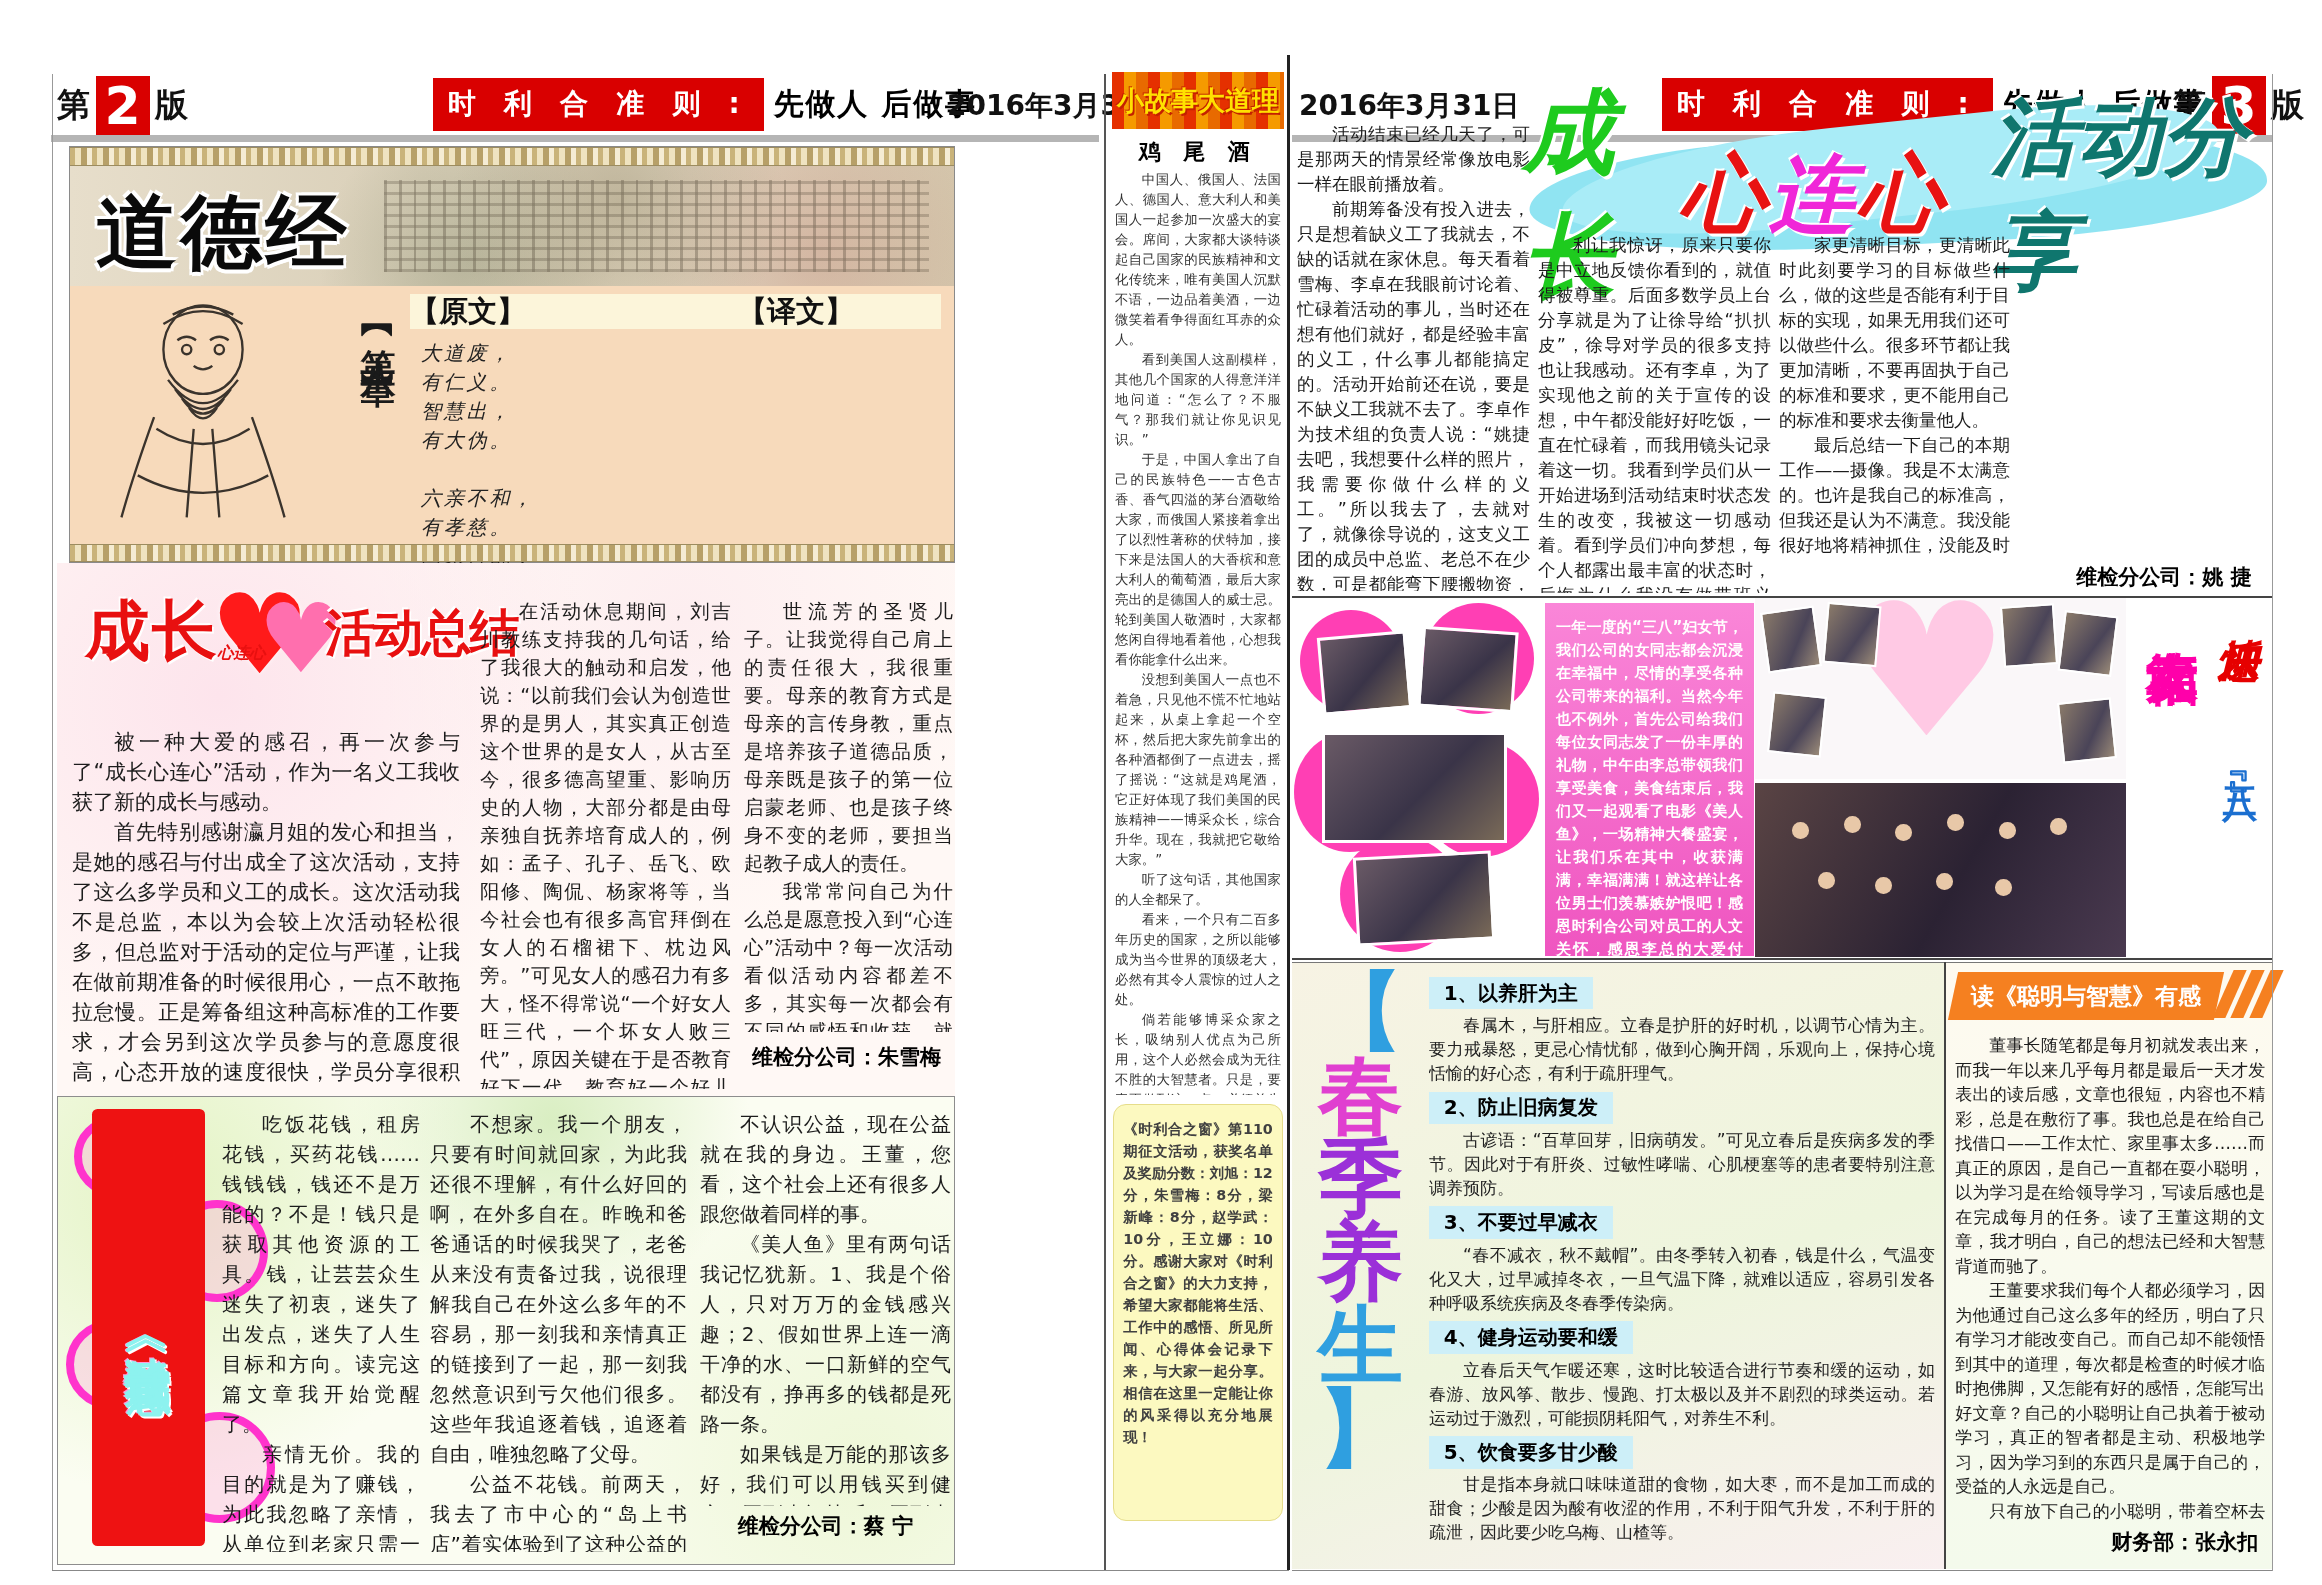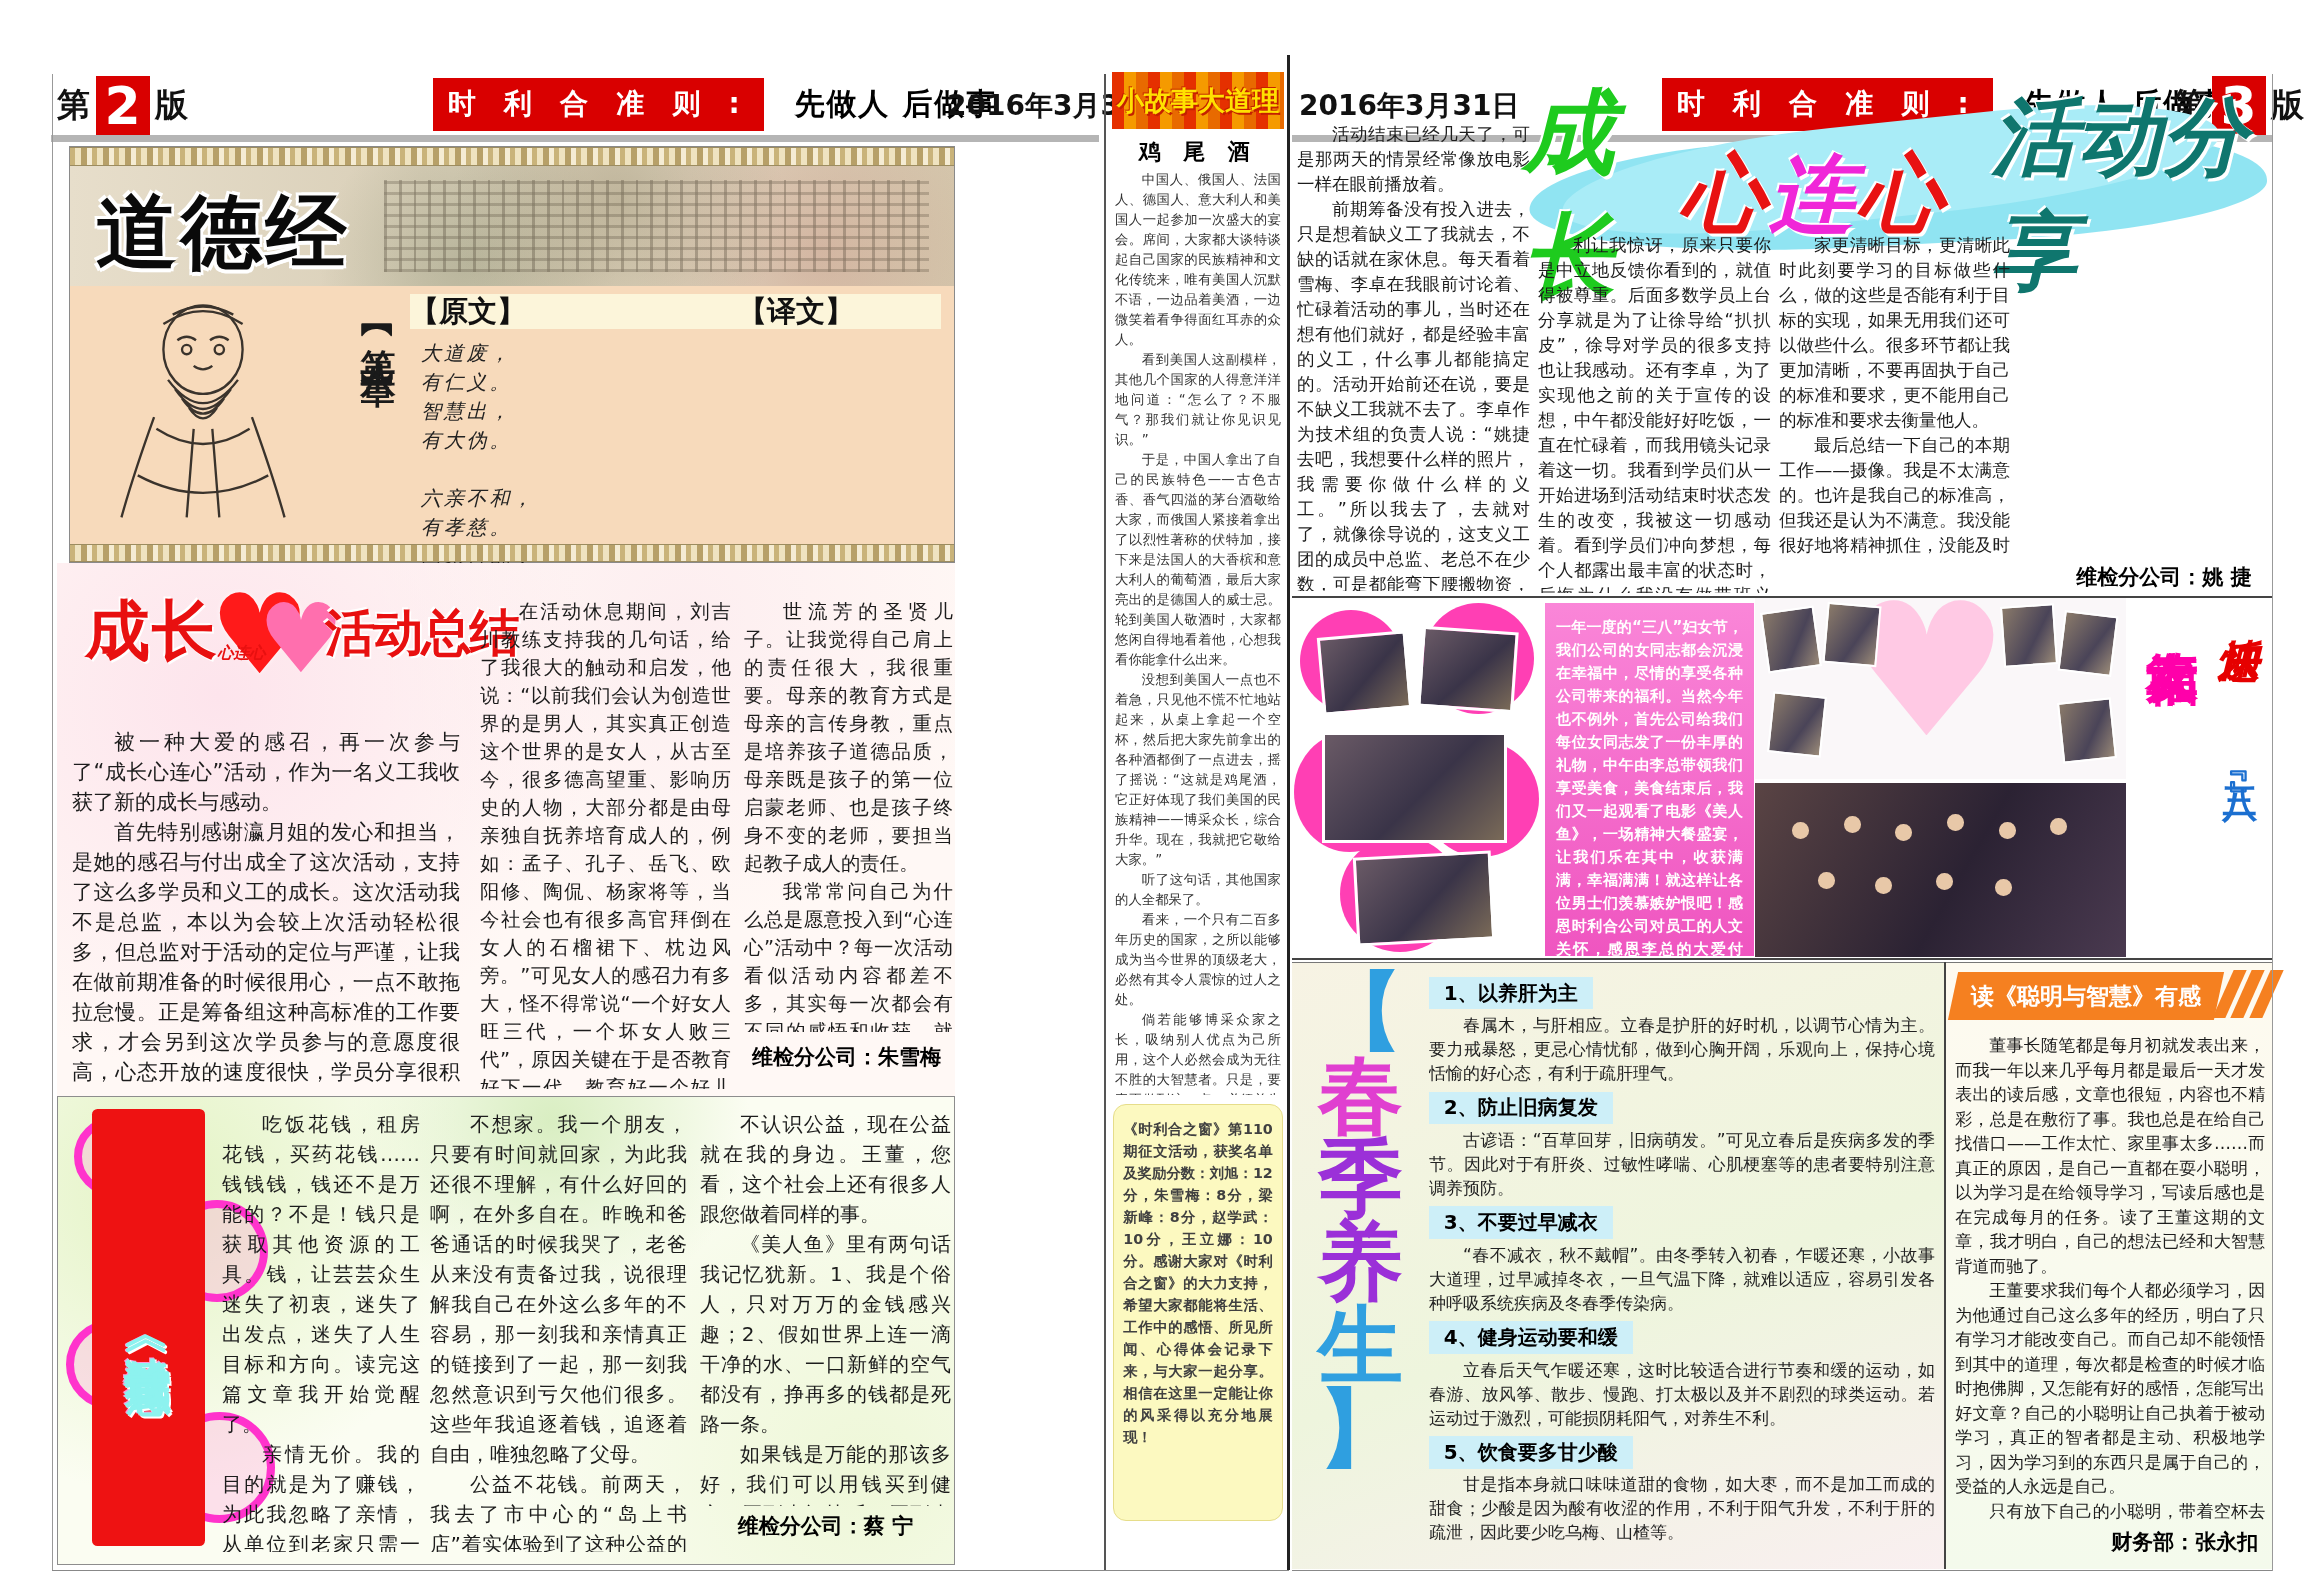--- a/index.html
+++ b/index.html
@@ -3,21 +3,21 @@
 <meta charset="utf-8">
 <style>
   * { margin:0; padding:0; box-sizing:border-box; }
   html,body { width:2322px; height:1586px; background:#fff; font-family:"DejaVu Sans","Liberation Sans",sans-serif; color:#111; }
   .abs { position:absolute; }
   p { margin:0; }
 
   
   .pagenum { font-size:33px; font-weight:bold; display:flex; align-items:center; gap:5.5px; }
   .numbox { background:#d90000; color:#fff; font-size:52px; font-weight:bold; width:54px; height:59px; display:flex; align-items:center; justify-content:center; }
-  .principle { display:flex; align-items:center; gap:31px;padding-left:36px; }
+  .principle { display:flex; align-items:center; gap:10px;padding-left:36px; }
   .principle .box { background:#d90000; color:#fff; font-weight:bold; font-size:28px; padding:7.4px 14.8px; letter-spacing:9.2px; }
   .principle .after { font-size:30px; font-weight:bold; color:#000; letter-spacing:1.8px; }
   .hdate { font-size:28px; font-weight:bold; }
   .grayrule { background:#b5b5b5; height:6.5px; }
   .vline { background:#555; width:1.8px; }
   .hline { background:#555; height:1.8px; }
 
   
   .ddj { left:69px; top:146px; width:886px; height:417px; border:1.8px solid #8a8a8a; background:#f7dabb; }
   .goldband { position:absolute; left:0; right:0; height:18.5px;
@@ -342,21 +342,21 @@
     <div class="c-pur">养</div>
     <div class="c-cyan">生</div>
     <div class="c-blue">】</div>
   </div>
   <div class="sp-content">
     <div class="sp-head">1、以养肝为主</div>
     <div class="sp-body">春属木，与肝相应。立春是护肝的好时机，以调节心情为主。要力戒暴怒，更忌心情忧郁，做到心胸开阔，乐观向上，保持心境恬愉的好心态，有利于疏肝理气。</div>
     <div class="sp-head">2、防止旧病复发</div>
     <div class="sp-body">古谚语：“百草回芽，旧病萌发。”可见立春后是疾病多发的季节。因此对于有肝炎、过敏性哮喘、心肌梗塞等的患者要特别注意调养预防。</div>
     <div class="sp-head">3、不要过早减衣</div>
-    <div class="sp-body">“春不减衣，秋不戴帽”。由冬季转入初春，乍暖还寒，小故事大道理，过早减掉冬衣，一旦气温下降，就难以适应，容易引发各种呼吸系统疾病及冬春季传染病。</div>
+    <div class="sp-body">“春不减衣，秋不戴帽”。由冬季转入初春，钱是什么，气温变化又大，过早减掉冬衣，一旦气温下降，就难以适应，容易引发各种呼吸系统疾病及冬春季传染病。</div>
     <div class="sp-head">4、健身运动要和缓</div>
     <div class="sp-body">立春后天气乍暖还寒，这时比较适合进行节奏和缓的运动，如春游、放风筝、散步、慢跑、打太极以及并不剧烈的球类运动。若运动过于激烈，可能损阴耗阳气，对养生不利。</div>
     <div class="sp-head">5、饮食要多甘少酸</div>
     <div class="sp-body">甘是指本身就口味味道甜的食物，如大枣，而不是加工而成的甜食；少酸是因为酸有收涩的作用，不利于阳气升发，不利于肝的疏泄，因此要少吃乌梅、山楂等。</div>
   </div>
 </div>
 <div class="abs vline" style="left:1944px; top:962px; height:607px; background:#444;"></div>
 
 <div class="abs smart">
   <div class="smart-banner">

